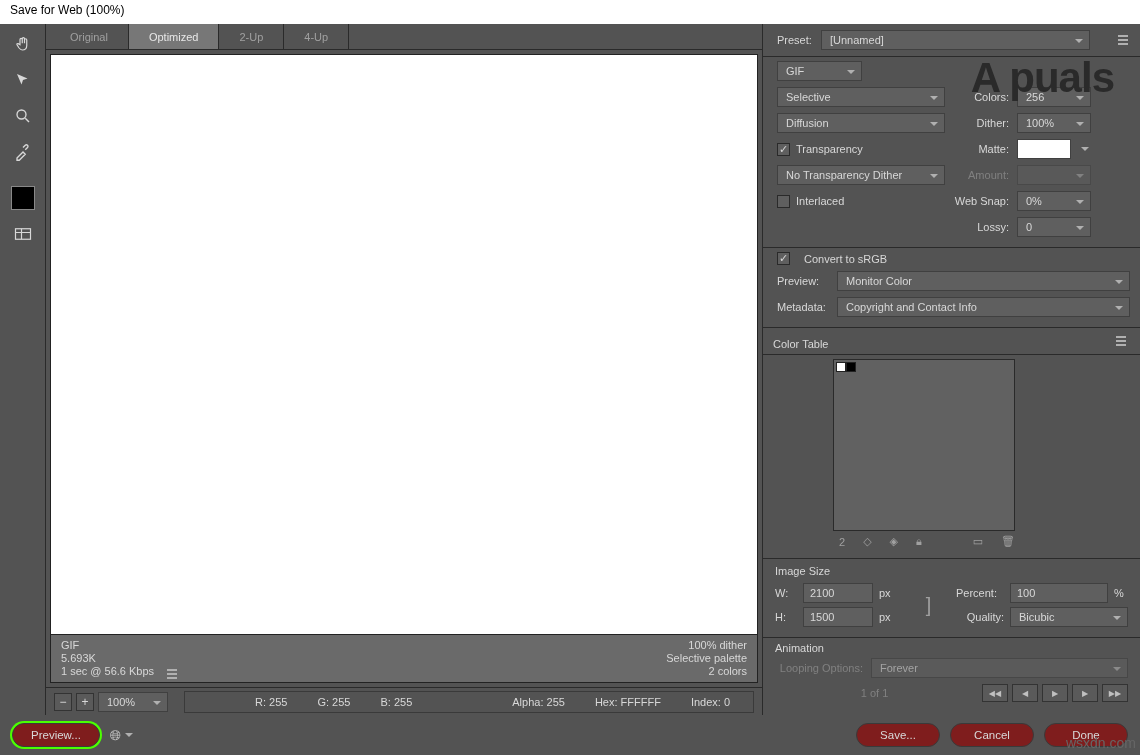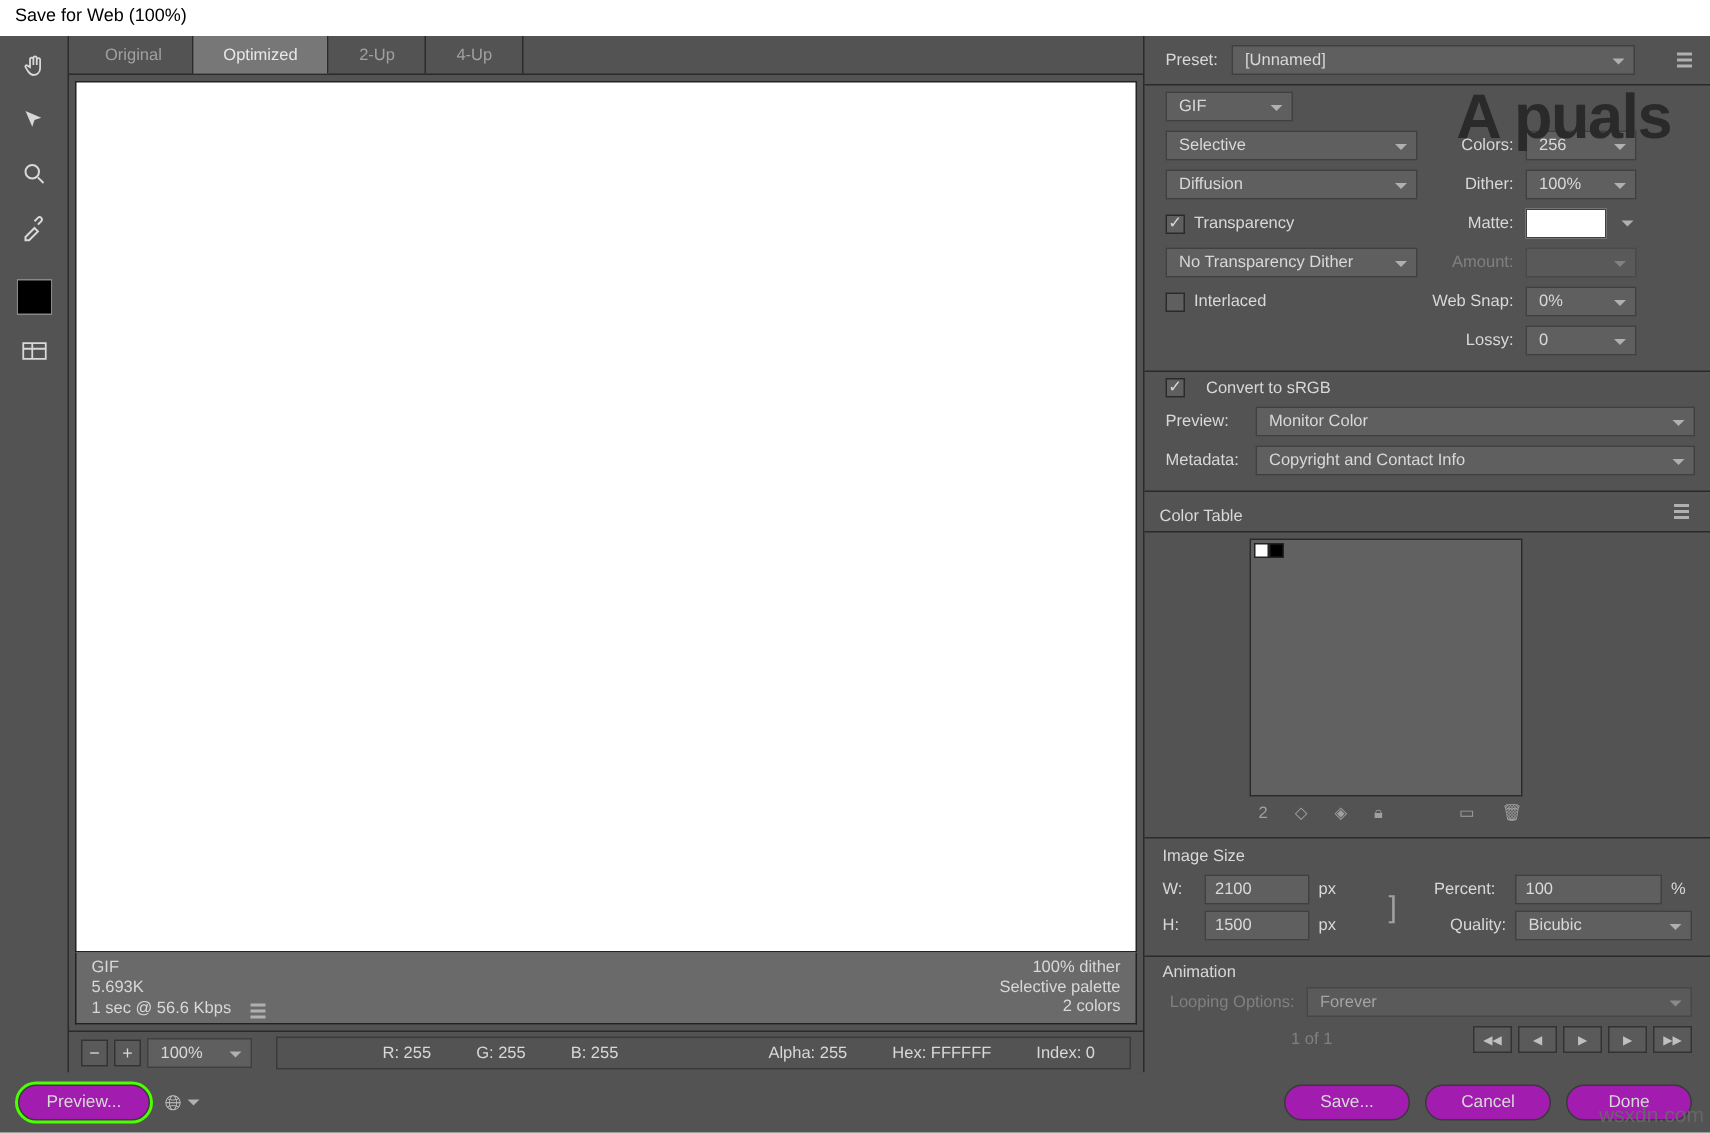--- a/index.html
+++ b/index.html
@@ -319,21 +319,21 @@
     align-items: center;
     padding: 0 12px;
     background: var(--bg-panel);
     gap: 10px;
   }
   .btn {
     height: 24px;
     min-width: 84px;
     border: 1px solid #3a3a3a;
     border-radius: 12px;
-    background: #a21caf;
+    background: #7f1d1d;
     color: var(--text-light);
     display: inline-flex;
     align-items: center;
     justify-content: center;
     padding: 0 18px;
     cursor: pointer;
     font-size: 11.5px;
   }
   .btn.highlight {
     box-shadow: 0 0 0 2px var(--green-highlight);

